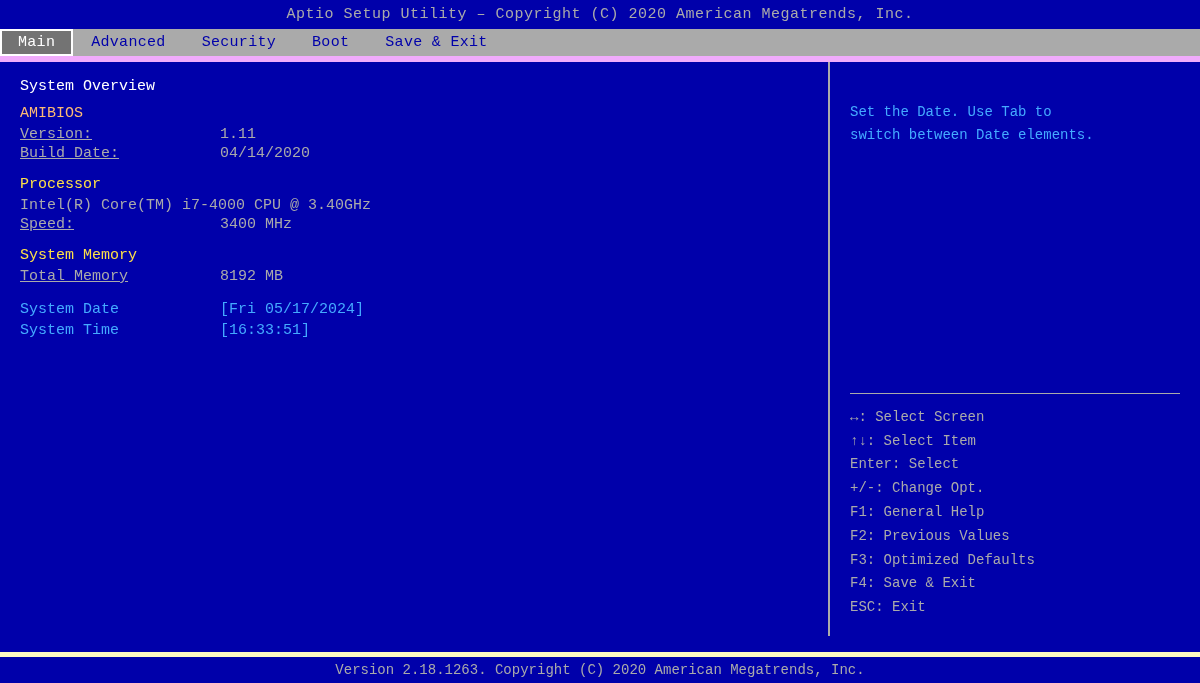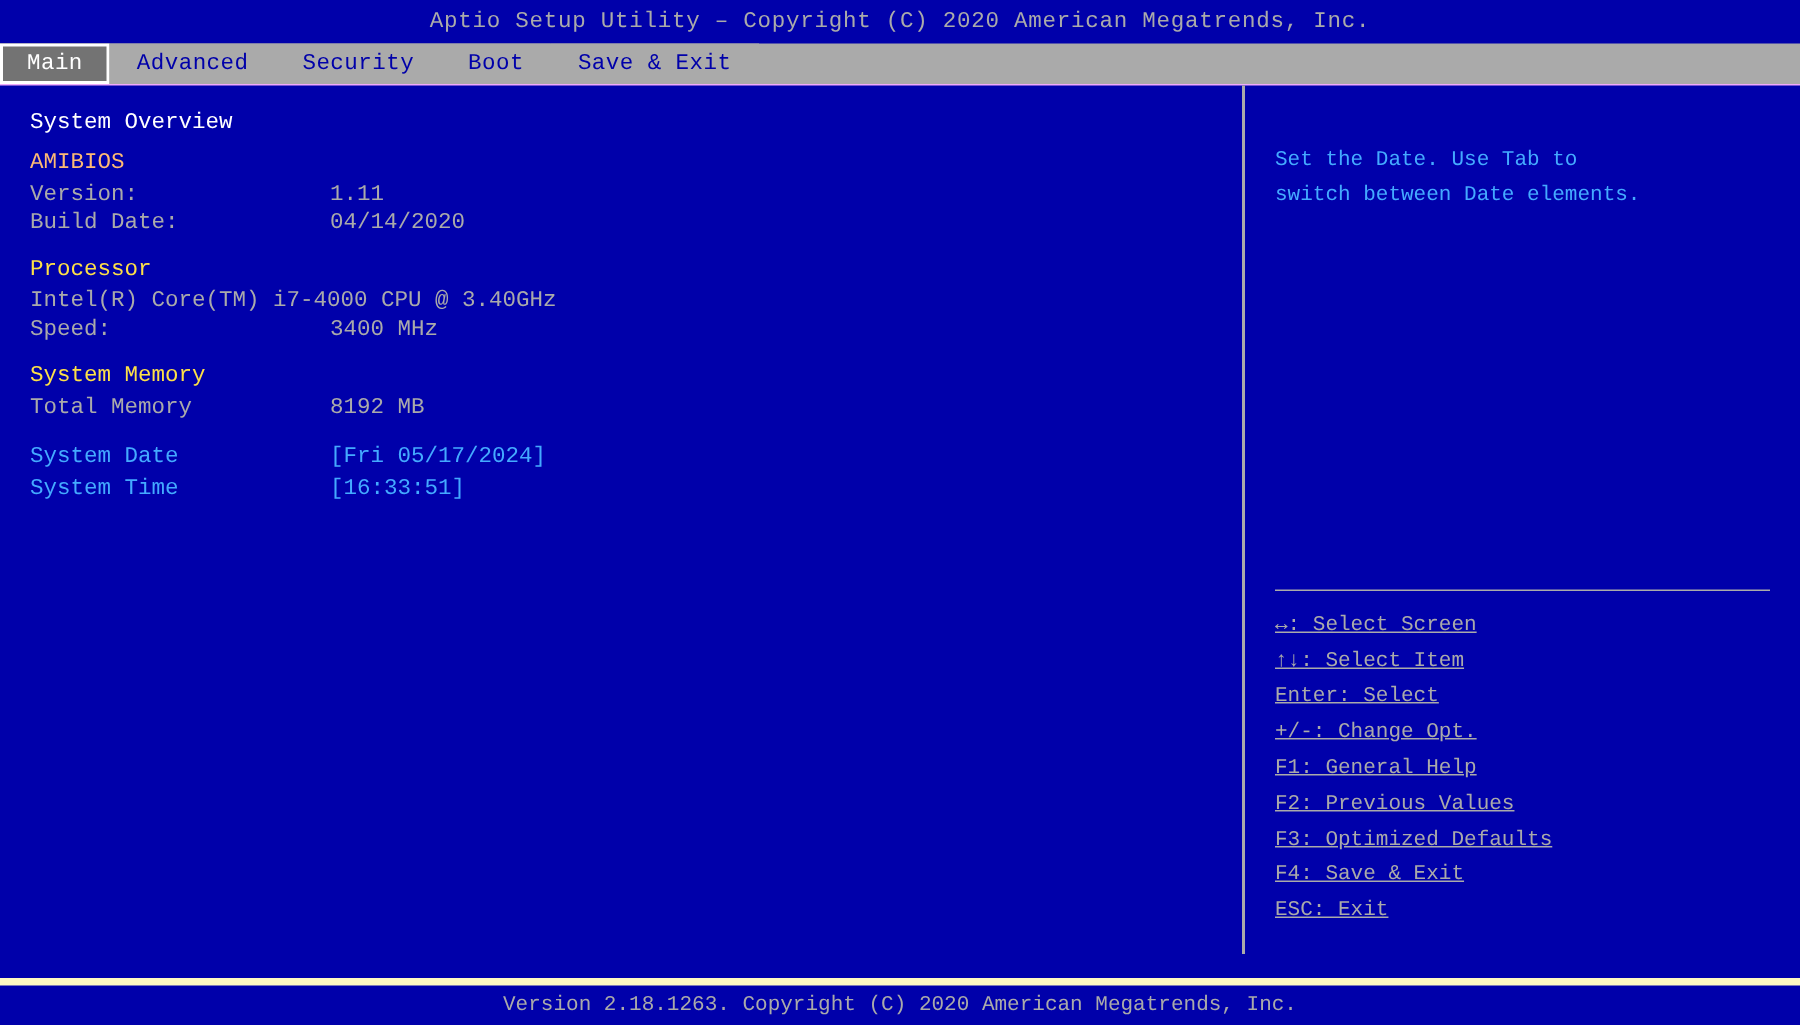--- a/index.html
+++ b/index.html
@@ -46,21 +46,21 @@
     .nav-item.active {
       background-color: #737373;
       color: #ffffff;
       outline: 2px solid #ffffff;
       outline-offset: -2px;
     }
 
     .main-content {
       display: flex;
       height: 580px;
-      border-top: 1px solid #f0abfc;
+      border-top: 6px solid #f0abfc;
     }
 
     .left-panel {
       flex: 1;
       padding: 16px 20px;
       border-right: 2px solid #aaaaaa;
       color: #aaaaaa;
     }
 
     .right-panel {
@@ -82,20 +82,21 @@
     }
 
     .info-row {
       display: flex;
       margin-bottom: 2px;
     }
 
     .info-label {
       width: 200px;
       color: #aaaaaa;
+      text-decoration: underline;
     }
 
     .info-value {
       color: #aaaaaa;
     }
 
     .selectable-row {
       display: flex;
       margin-bottom: 4px;
     }
@@ -119,21 +120,20 @@
     .divider {
       border: none;
       border-top: 1px solid #aaaaaa;
       margin: 12px 0;
     }
 
     .help-block {
       color: #aaaaaa;
       font-size: 14px;
       line-height: 1.7;
-      text-decoration: underline;
     }
 
     .footer {
       background-color: #0000aa;
       color: #aaaaaa;
       text-align: center;
       padding: 5px 0;
       border-top: 5px solid #fef9c3;
       font-size: 14px;
       position: absolute;

